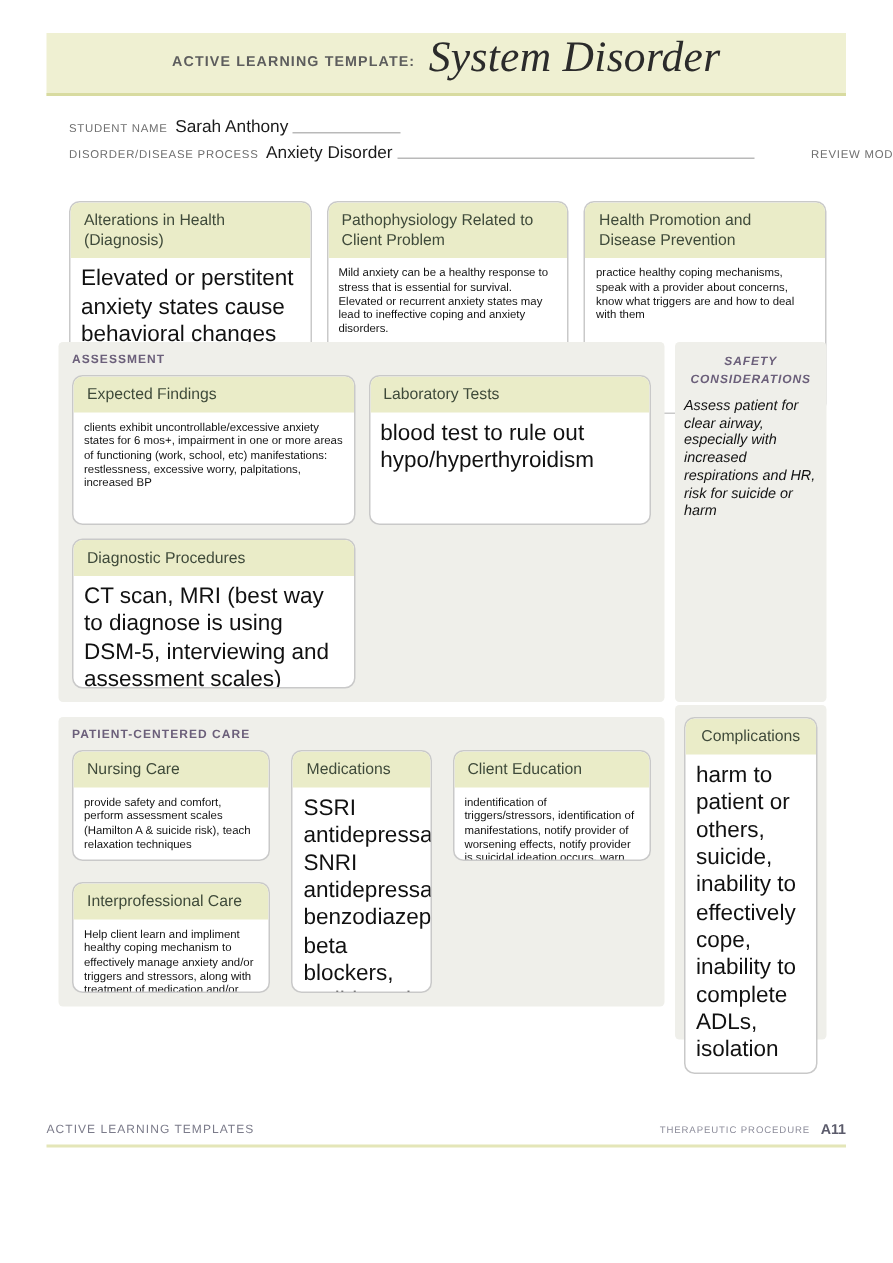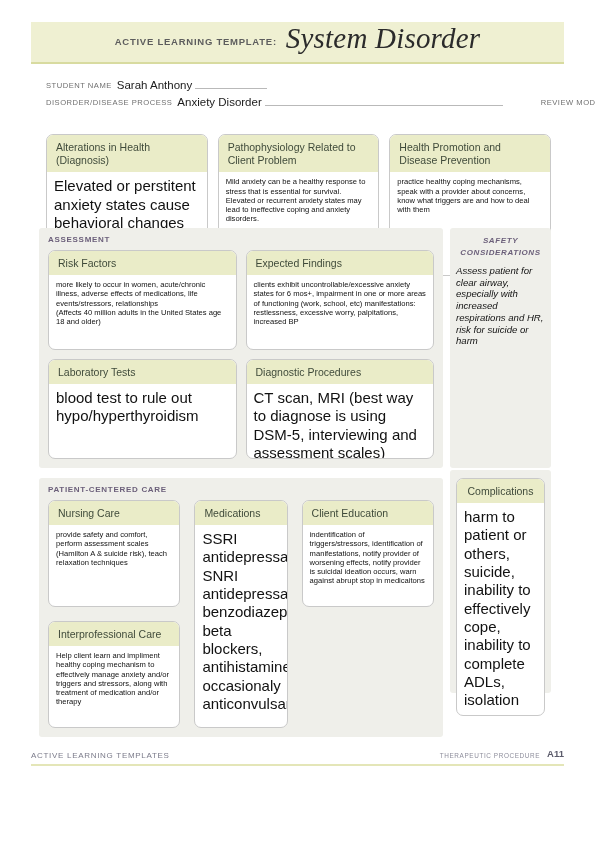--- a/index.html
+++ b/index.html
@@ -193,21 +193,21 @@
     color: #111;
     white-space: pre-line;
   }
 
   
   .pcc {
     position: absolute;
     left: 39px;
     top: 478px;
     width: 404px;
-    height: 259px;
+    height: 193px;
     background: #efefea;
     border-radius: 3px;
   }
   .pcc-grid {
     position: absolute;
     left: 9px;
     top: 22px;
     right: 9px;
     bottom: 9px;
     display: grid;
@@ -249,21 +249,21 @@
     justify-content: space-between;
   }
   .footer-left {
     font-size: 8px;
     letter-spacing: 0.7px;
     color: #7b7b8a;
     text-transform: uppercase;
   }
   .footer-right {
     display: flex;
-    align-items: flex-end;
+    align-items: center;
     gap: 7px;
   }
   .footer-cat {
     font-size: 6.4px;
     letter-spacing: 0.6px;
     color: #8d8d9b;
     text-transform: uppercase;
   }
   .footer-page {
     font-size: 9.5px;
@@ -317,27 +317,20 @@
     <div class="card-body">
       <div class="hand hand-sm">practice healthy coping mechanisms, speak with a provider about concerns, know what triggers are and how to deal with them</div>
     </div>
   </div>
 </div>
 
 <div class="assessment">
   <div class="panel-title">ASSESSMENT</div>
   <div class="assessment-grid">
     <div class="card">
-      <div class="card-head">Risk Factors</div>
-      <div class="card-body">
-        <div class="hand hand-sm">more likely to occur in women, acute/chronic illness, adverse effects of medications, life events/stressors, relationships
-(Affects 40 million adults in the United States age 18 and older)</div>
-      </div>
-    </div>
-    <div class="card">
       <div class="card-head">Expected Findings</div>
       <div class="card-body">
         <div class="hand hand-sm">clients exhibit uncontrollable/excessive anxiety states for 6 mos+, impairment in one or more areas of functioning (work, school, etc) manifestations: restlessness, excessive worry, palpitations, increased BP</div>
       </div>
     </div>
     <div class="card">
       <div class="card-head">Laboratory Tests</div>
       <div class="card-body">
         <div class="hand hand-lg">blood test to rule out hypo/hyperthyroidism</div>
       </div>

